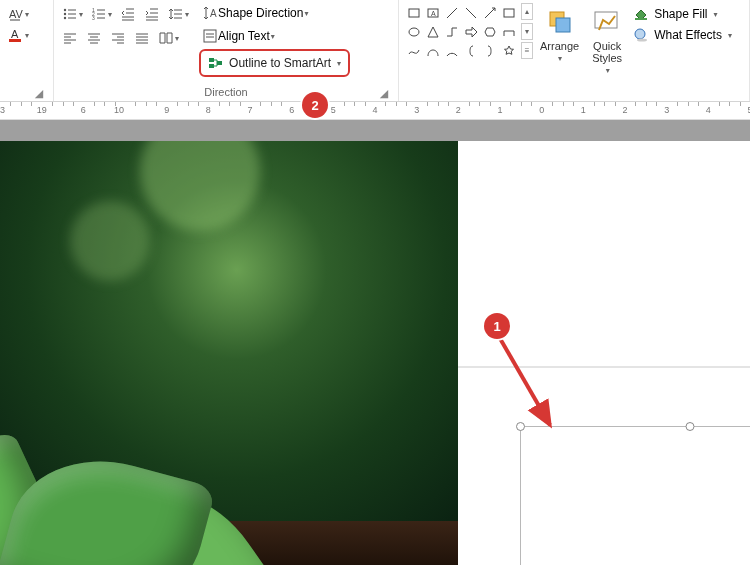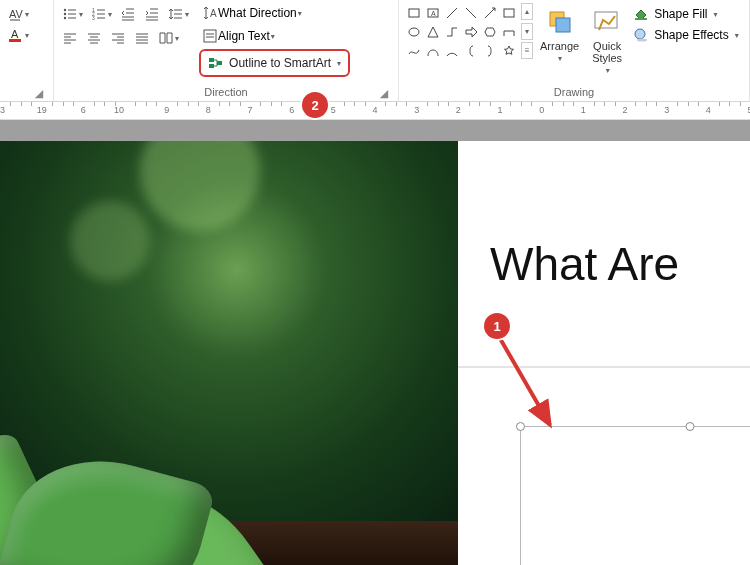--- a/index.html
+++ b/index.html
@@ -197,21 +197,21 @@
         </div>
       </div>
       <div class="col" style="margin-left:6px; gap:3px; padding-top:1px;">
         <div class="btn">
           <span class="icon">
               <svg viewBox="0 0 16 16">
                 <path d="M4 2v12M2 4l2-2 2 2M2 12l2 2 2-2" stroke="#555" fill="none"></path>
                 <text x="8" y="12" font-size="10" fill="#555">A</text>
               </svg>
             </span>
-          <span>What Direction</span>
+          <span>Shape Direction</span>
             <span class="dd">▾</span>
         </div>
         <div class="btn">
           <span class="icon">
               <svg viewBox="0 0 16 16">
                 <rect x="2" y="2" width="12" height="12" fill="none" stroke="#555"></rect>
                 <path d="M4 6h8M4 9h8" stroke="#555"></path>
               </svg>
             </span>
           <span>Align Text</span>
@@ -371,26 +371,25 @@
           <span>Shape Fill</span>
             <span class="dd">▾</span>
         </div>
         <div class="rbtn">
           <span class="ric">
               <svg viewBox="0 0 16 16">
                 <circle cx="7" cy="7" r="5" fill="#bcd6ef" stroke="#3773b8"></circle>
                 <ellipse cx="9" cy="13" rx="5" ry="1.5" fill="#ccc"></ellipse>
               </svg>
             </span>
-          <span>Shape Effects</span>
+          <span>What Effects</span>
             <span class="dd">▾</span>
         </div>
       </div>
     </div>
-    <div class="group-label"><span>Drawing</span></div>
   </div>
 </div>
 
 <div class="ruler">
     <div class="num" style="left: 0px;">13</div>
     <div class="tick" style="left: 10.4167px;"></div>
     <div class="tick" style="left: 20.8333px;"></div>
     <div class="tick" style="left: 31.25px;"></div>
     <div class="num" style="left: 41.6667px;">19</div>
     <div class="tick" style="left: 52.0833px;"></div>
@@ -468,21 +467,20 @@
   <div class="slidewrap">
     <div class="photo">
       <div class="bokeh b1"></div>
         <div class="bokeh b2"></div>
       <div class="soil"></div>
       <div class="leaf leaf3"></div>
       <div class="leaf leaf1"></div>
       <div class="leaf leaf2"></div>
     </div>
     <div class="textpane">
-      <div class="title">What Are </div>
       <div class="hr"></div>
       <div class="txbox">
         <div class="handle h-tl"></div>
         <div class="handle h-tm"></div>
       </div>
 
     </div>
   </div>
 </div>
 

